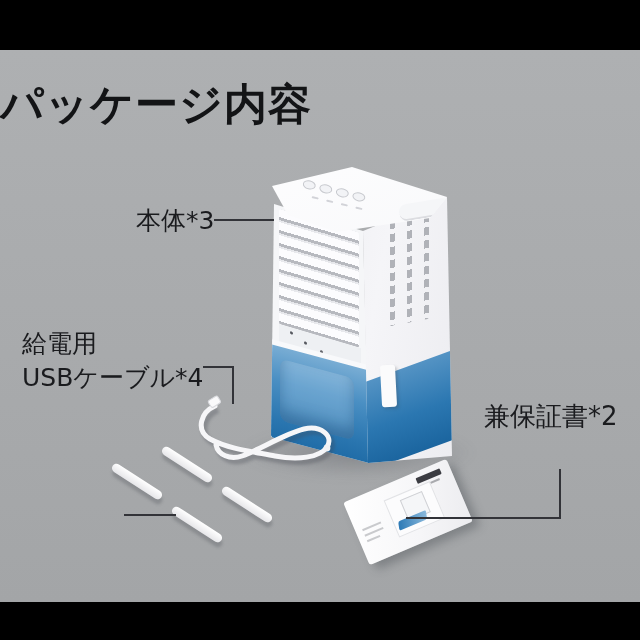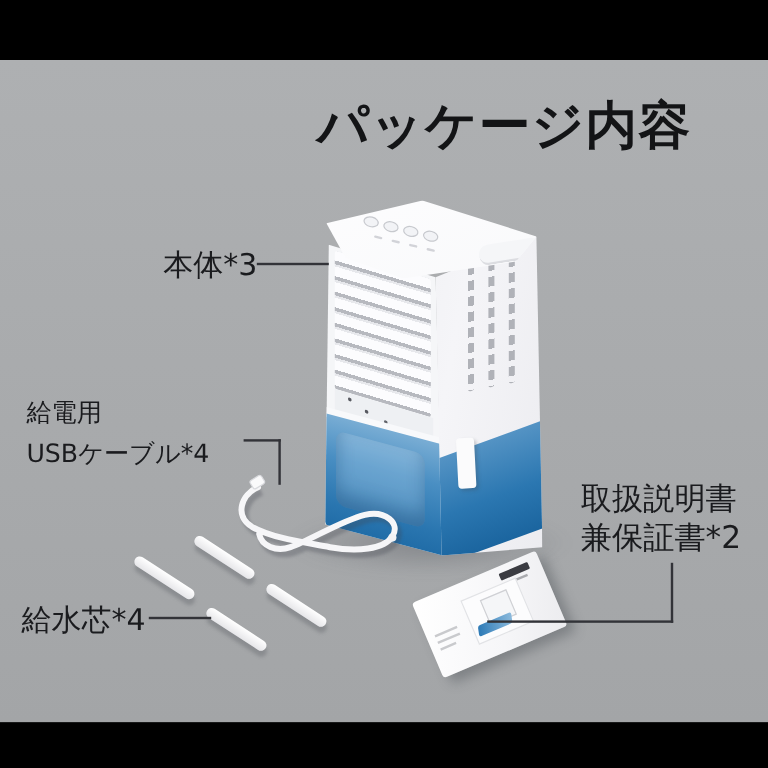--- a/index.html
+++ b/index.html
@@ -4,25 +4,25 @@
 <style>
   html,body{margin:0;padding:0;background:#000;}
   .screen{position:relative;width:640px;height:640px;background:#000;overflow:hidden;
           font-family:"DejaVu Sans","Liberation Sans",sans-serif;}
   .letterbox{position:absolute;left:0;width:640px;background:#000;}
   .letterbox.top{top:0;height:50px;}
   .letterbox.bottom{top:602px;height:38px;}
   .stage{position:absolute;left:0;top:50px;width:640px;height:552px;
          background:linear-gradient(180deg,#aeb0b2 0%,#a8aaac 55%,#a3a5a7 100%);}
   
-  .page-title{position:absolute;left:0;top:26px;width:576px;text-align:right;
+  .page-title{position:absolute;left:0;top:26px;width:576px;text-align:left;
               font-size:43px;font-weight:700;letter-spacing:1px;color:#131416;}
   .callout-label{position:absolute;color:#1a1b1e;font-weight:500;white-space:nowrap;}
   .lab-main{left:136px;top:154px;font-size:25px;}
-  .lab-usb{left:22px;top:277px;font-size:21px;line-height:34px;}
+  .lab-usb{left:22px;top:277px;font-size:25px;line-height:34px;}
   .lab-wick{left:18px;top:450px;font-size:25px;}
   .lab-manual{left:484px;top:350px;font-size:26px;line-height:33px;}
   .pline{position:absolute;background:#323338;z-index:9;}
   
   .device{position:absolute;left:266px;top:115px;width:190px;height:300px;z-index:4;}
   .device-shadow{position:absolute;left:235px;top:375px;width:245px;height:55px;
     background:radial-gradient(ellipse at 50% 50%,rgba(66,70,78,.34) 0%,rgba(66,70,78,0) 68%);
     filter:blur(5px);z-index:3;}
   .front{position:absolute;left:0;top:0;width:190px;height:300px;background:#f5f6f8;
     clip-path:polygon(8px 39px,97px 66px,103px 298px,5px 272px);}
@@ -85,23 +85,21 @@
   <div class="letterbox top"></div>
 
   <div class="stage">
     <div class="page-title">パッケージ内容</div>
 
     <div class="callout-label lab-main">本体*3</div>
     <div class="callout-label lab-usb">
       <span style="display:block">給電用</span>
       <span style="display:block">USBケーブル*4</span>
     </div>
-    <div class="callout-label lab-wick">給水芯*4</div>
     <div class="callout-label lab-manual">
-      <span style="display:block">取扱説明書</span>
       <span style="display:block">兼保証書*2</span>
     </div>
 
     <div class="pline" style="left:214px;top:169px;width:60px;height:2px;"></div>
     <div class="pline" style="left:203px;top:316px;width:31px;height:2px;"></div>
     <div class="pline" style="left:232px;top:316px;width:2px;height:38px;"></div>
     <div class="pline" style="left:124px;top:464px;width:52px;height:2px;"></div>
     <div class="pline" style="left:406px;top:467px;width:155px;height:2px;"></div>
     <div class="pline" style="left:559px;top:419px;width:2px;height:50px;"></div>
 

